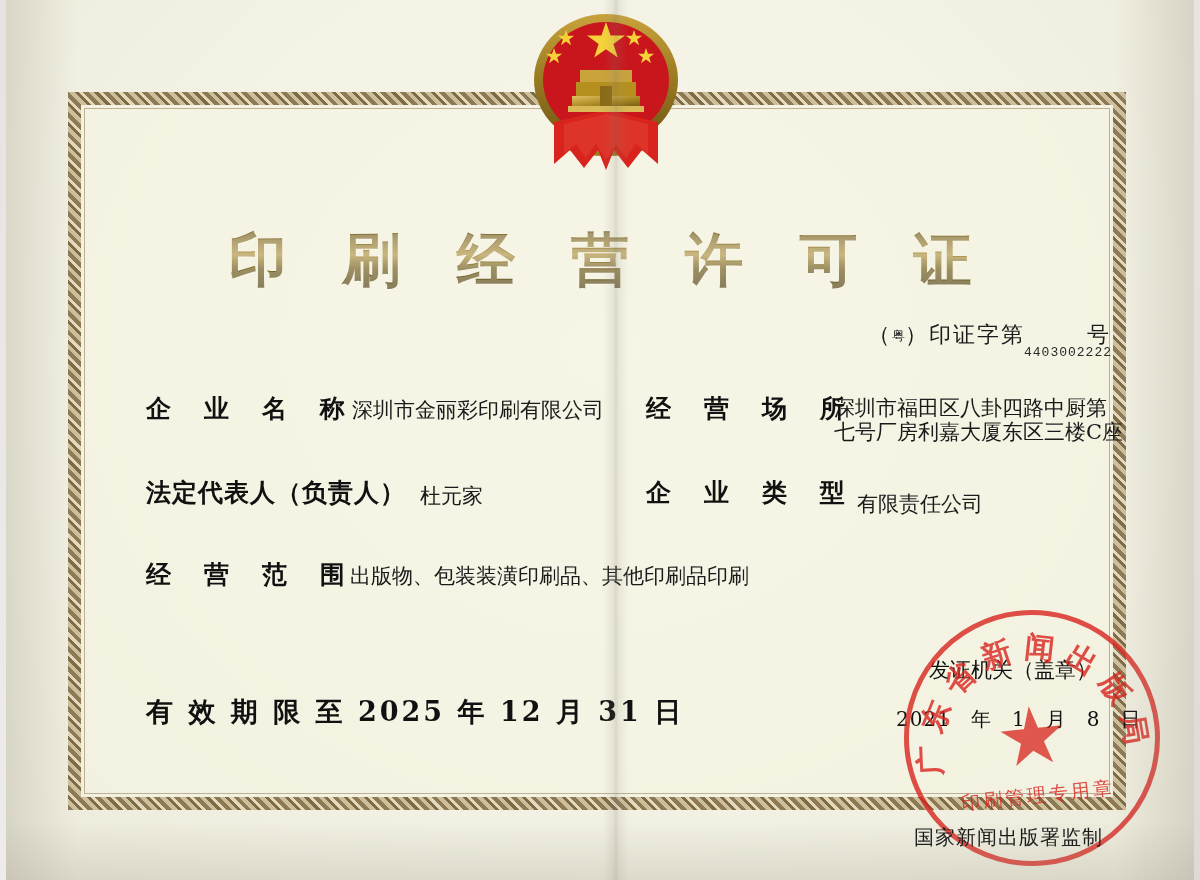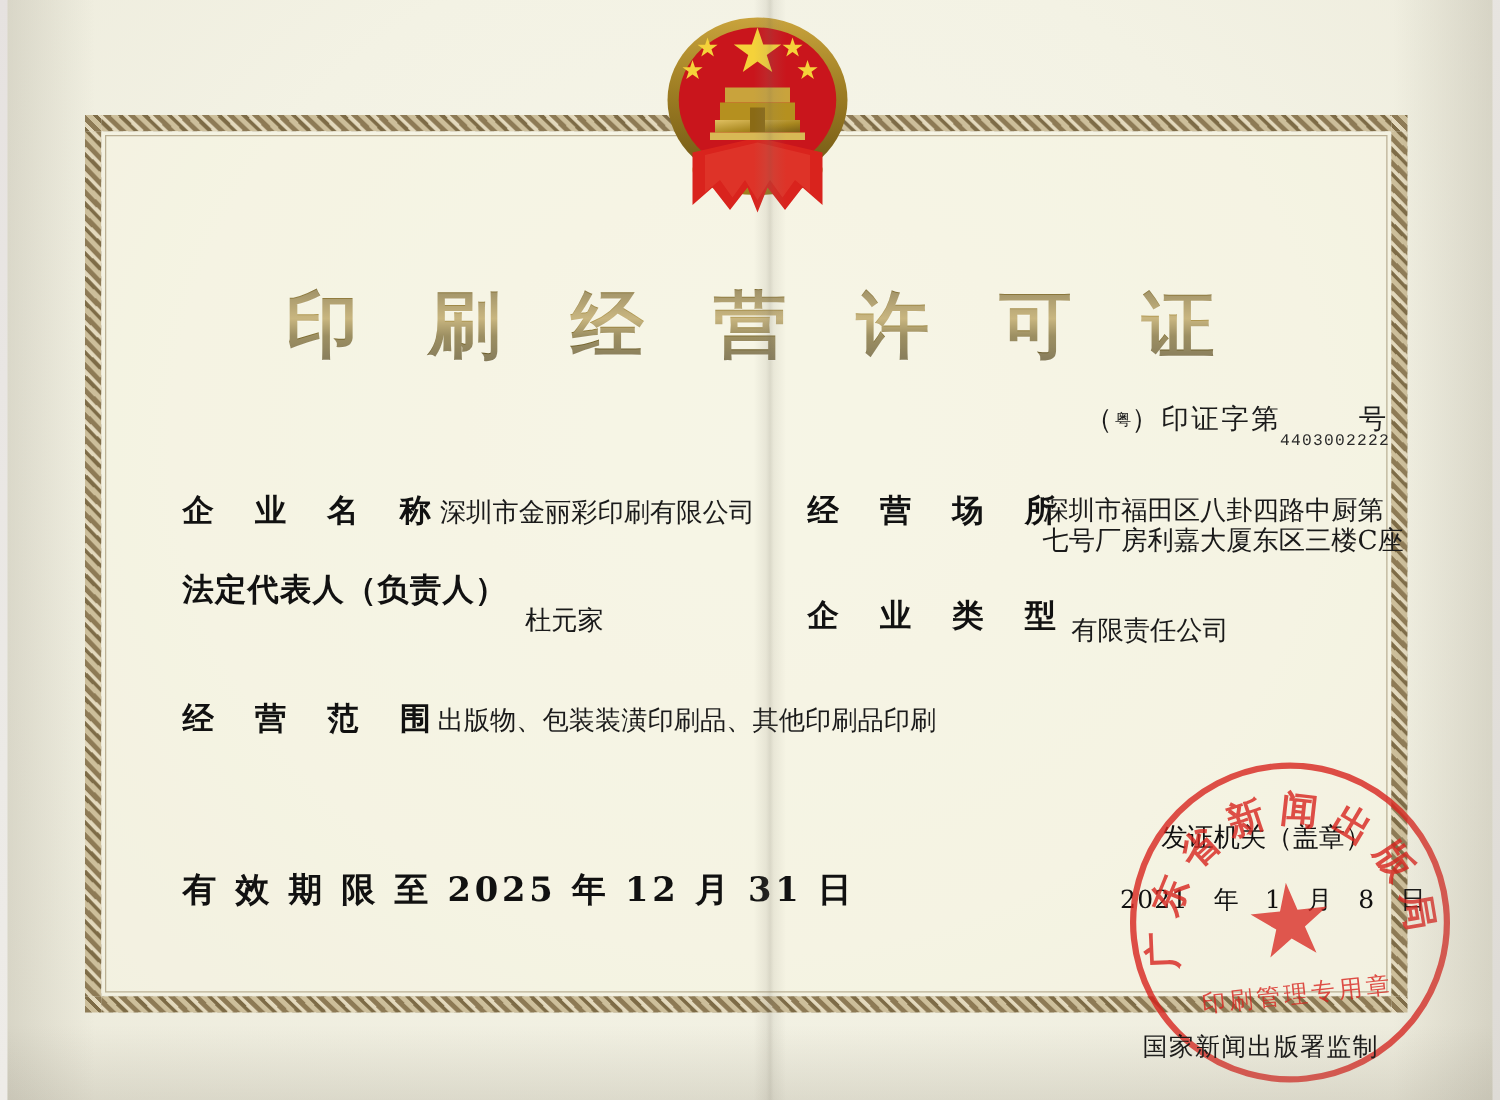--- a/index.html
+++ b/index.html
@@ -168,21 +168,21 @@
     color: #1a1a1a;
     white-space: nowrap;
   }
   .value.wrap { white-space: normal; line-height: 24px; }
 
   #lbl-company   { left: 140px; top: 392px; letter-spacing: 13px; }
   #val-company   { left: 346px; top: 396px; }
   #lbl-place     { left: 640px; top: 392px; letter-spacing: 13px; }
   #val-place     { left: 828px; top: 396px; width: 290px; }
 
-  #lbl-legal     { left: 140px; top: 455px; }
+  #lbl-legal     { left: 140px; top: 476px; }
   #val-legal     { left: 414px; top: 482px; }
   #lbl-type      { left: 640px; top: 476px; letter-spacing: 13px; }
   #val-type      { left: 828px; top: 490px; margin-left: 23px; }
 
   #lbl-scope     { left: 140px; top: 558px; letter-spacing: 13px; }
   #val-scope     { left: 344px; top: 562px; }
 
   #valid-line {
     position: absolute;
     left: 140px;

